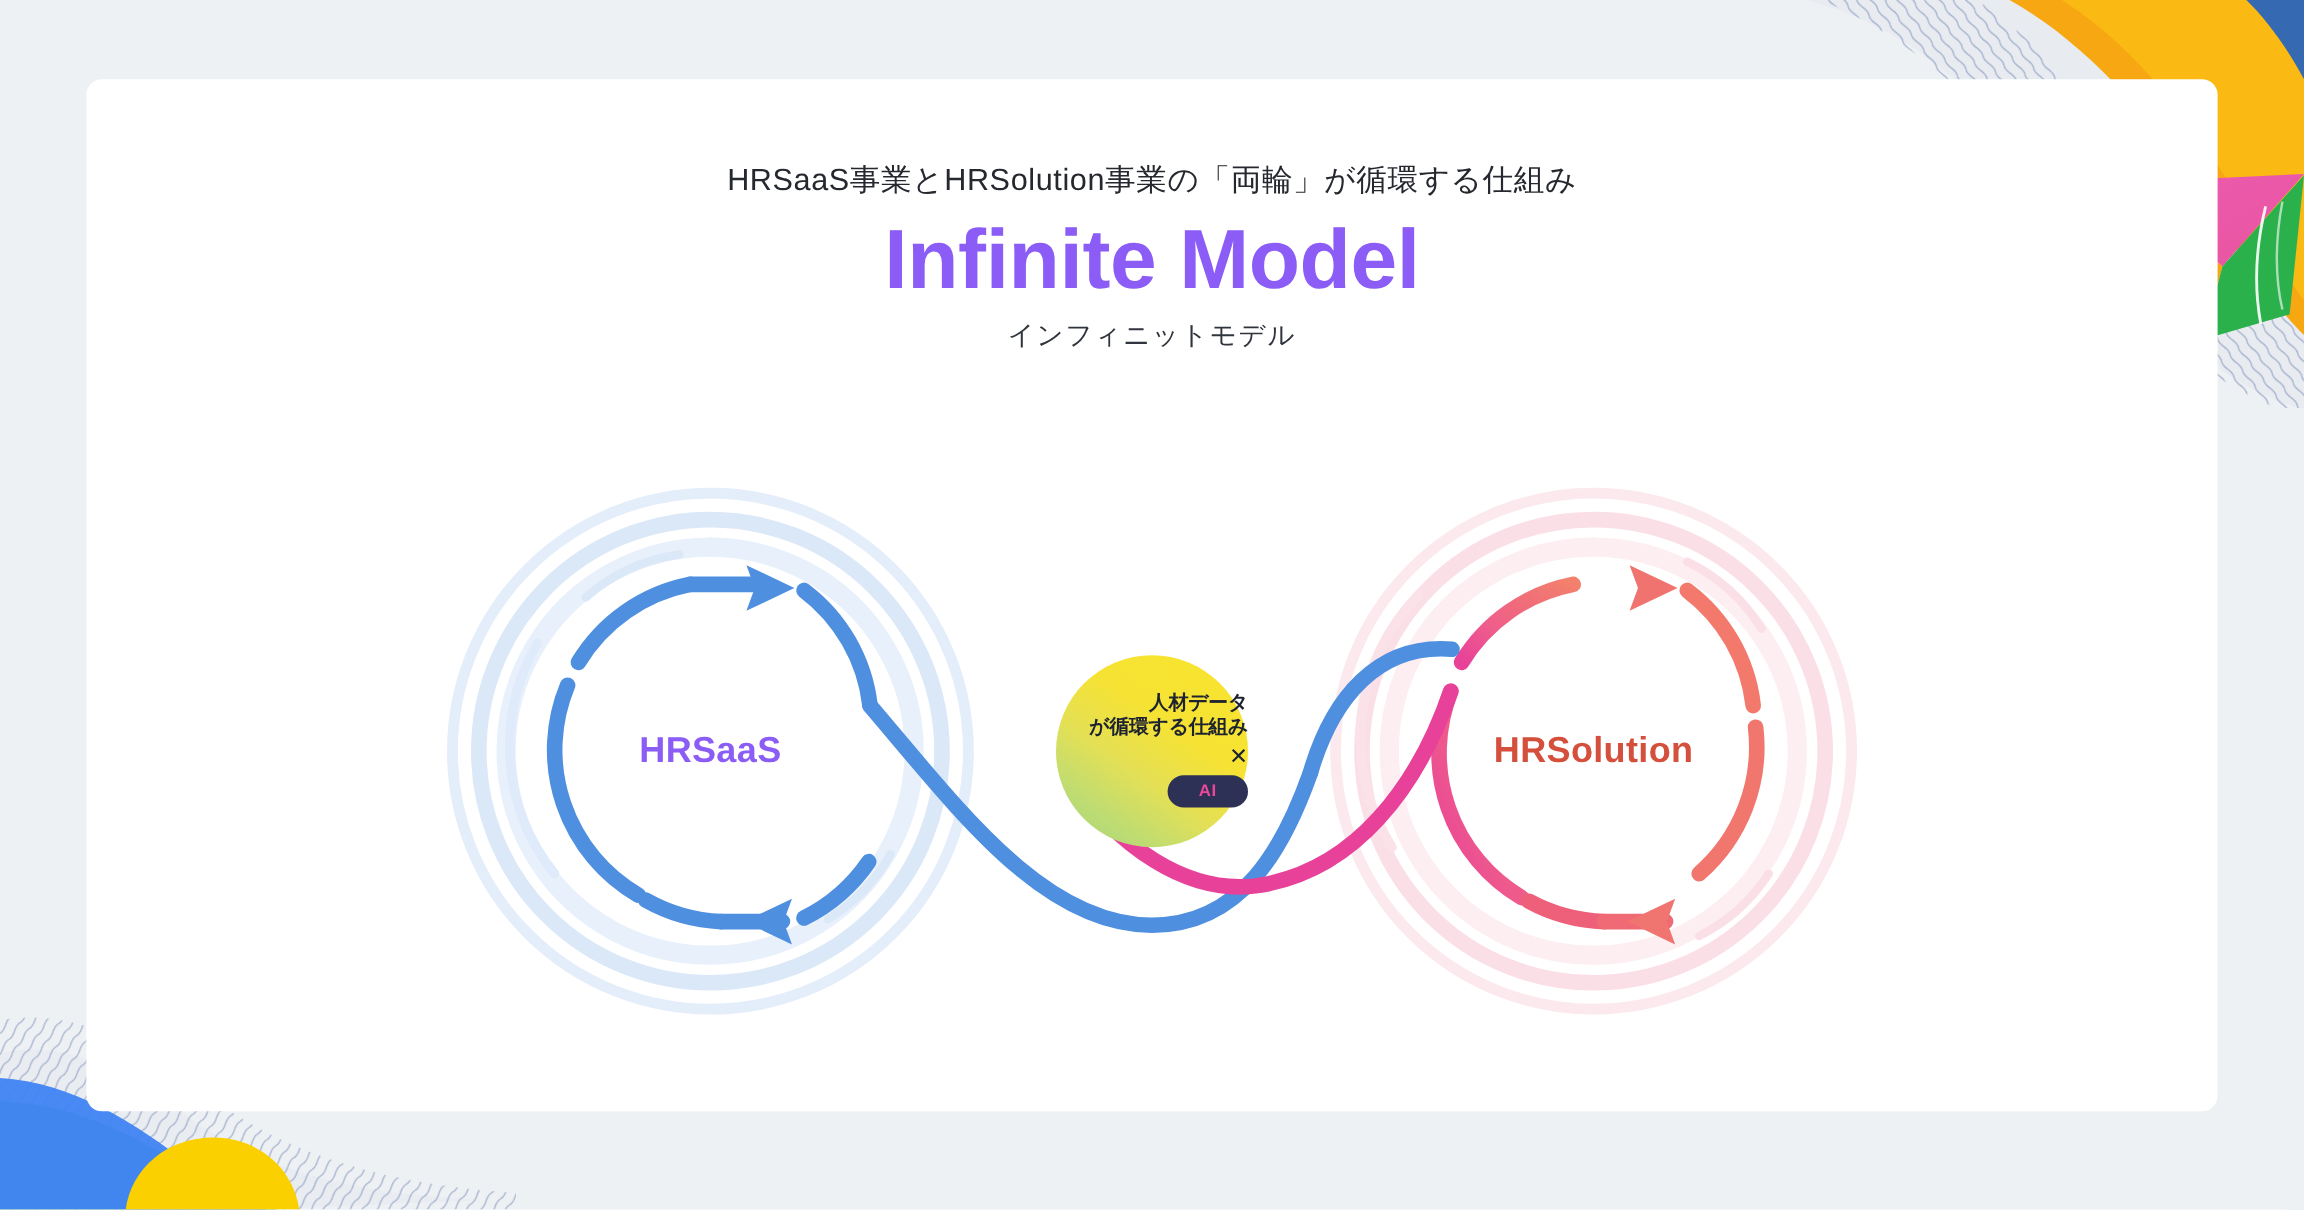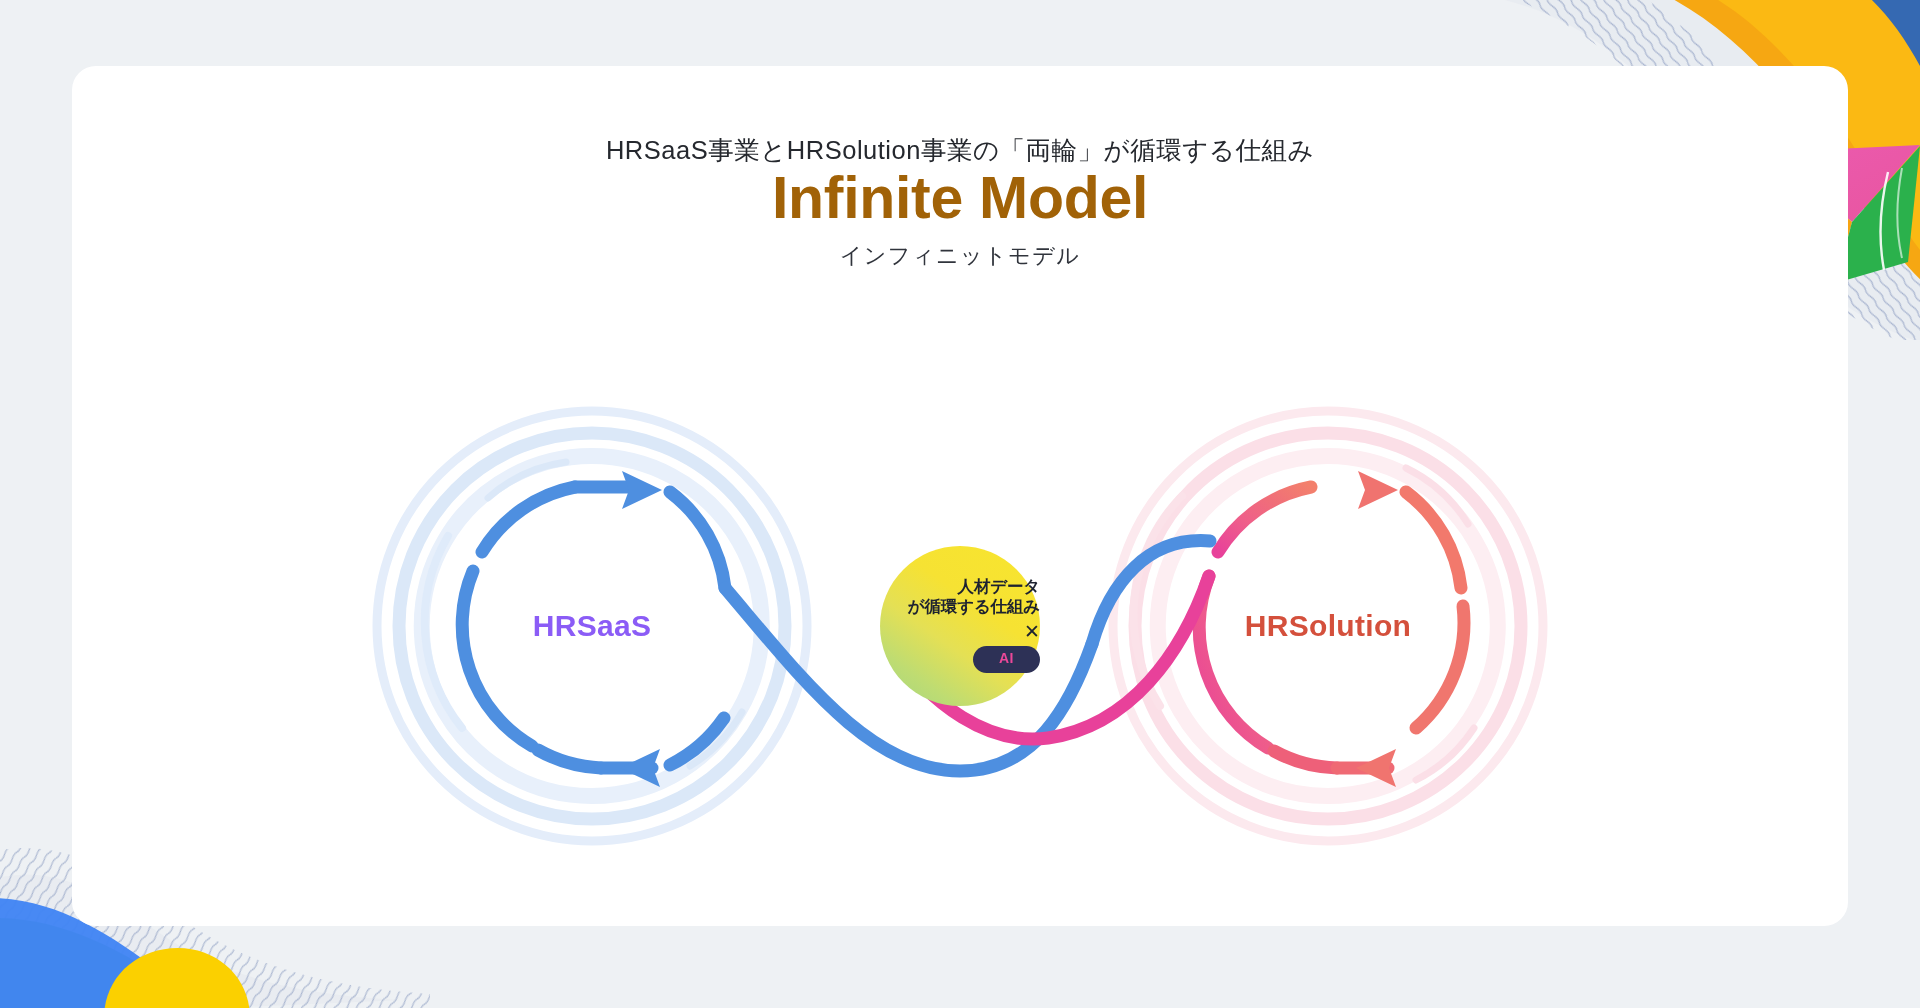--- a/index.html
+++ b/index.html
@@ -35,45 +35,45 @@
   }
 
   
   #card {
     position: absolute;
     left: 72px;
     top: 66px;
     width: 1776px;
     height: 860px;
     background: #ffffff;
-    border-radius: 24px;
+    border-radius: 13px;
     overflow: hidden;
   }
 
   
   #header {
     position: absolute;
     left: 0;
     top: 0;
     width: 100%;
     text-align: center;
   }
   #eyebrow {
     margin-top: 68px;
     font-size: 25.5px;
     letter-spacing: 0.02em;
     color: #25282e;
     font-weight: 400;
     line-height: 1.3;
   }
   #main-title {
-    margin-top: 0;
-    font-size: 59px;
-    font-weight: 700;
-    color: #a16207;
+    margin-top: 12px;
+    font-size: 70px;
+    font-weight: 700;
+    color: #8b5cf6;
     letter-spacing: -0.005em;
     line-height: 1.08;
   }
   #sub-title {
     margin-top: 12px;
     font-size: 22px;
     font-weight: 400;
     color: #30343c;
     letter-spacing: 0.07em;
     line-height: 1.2;

